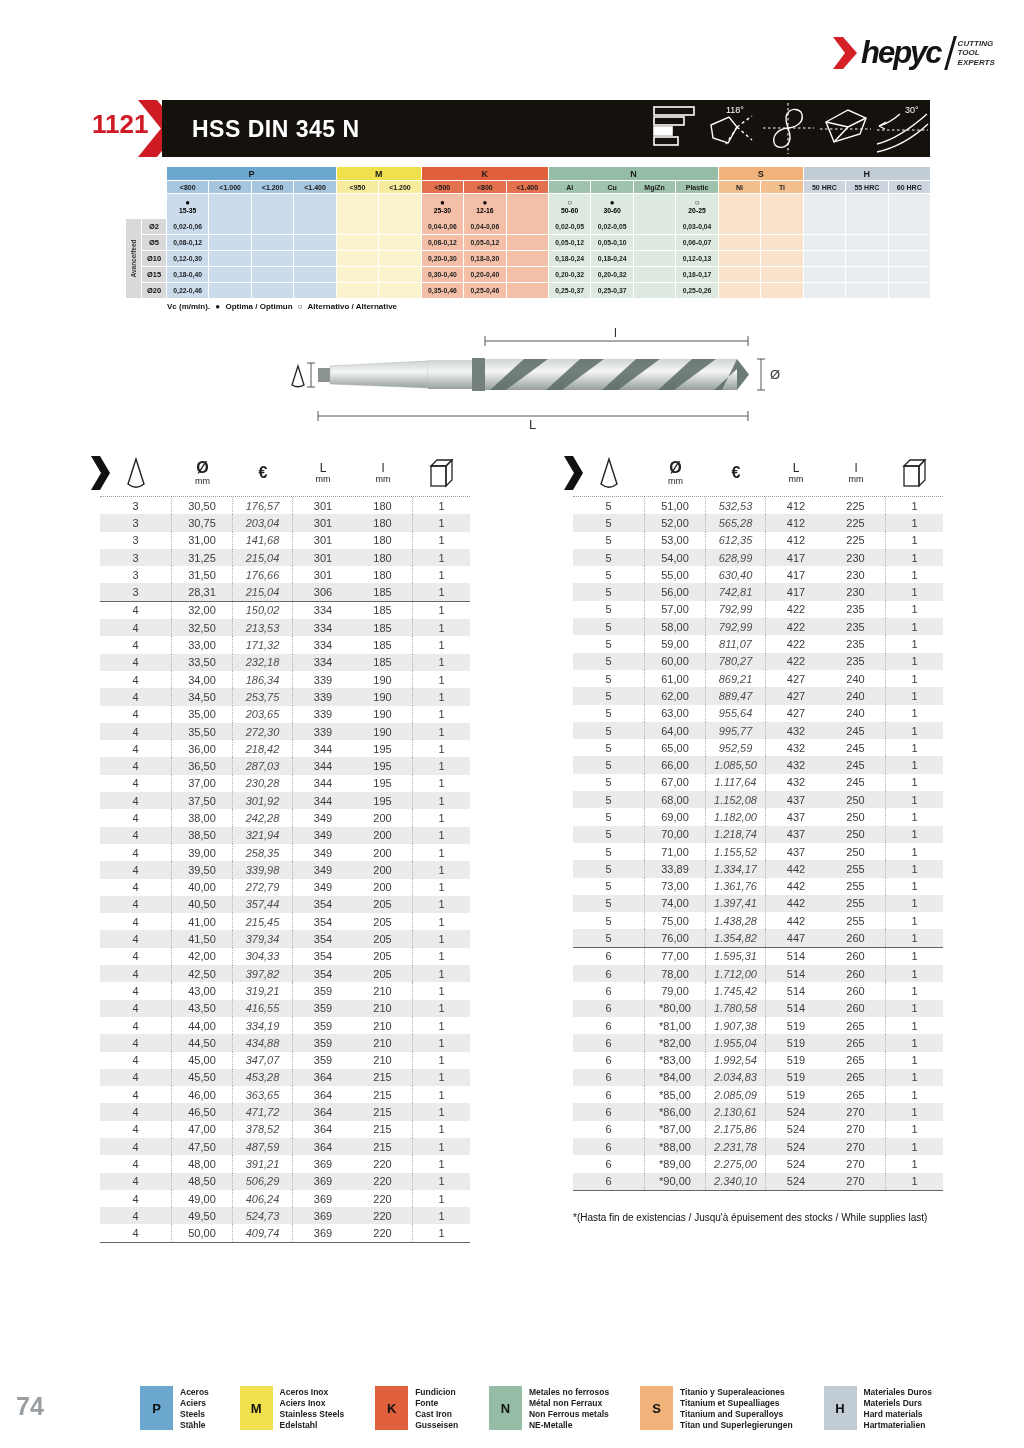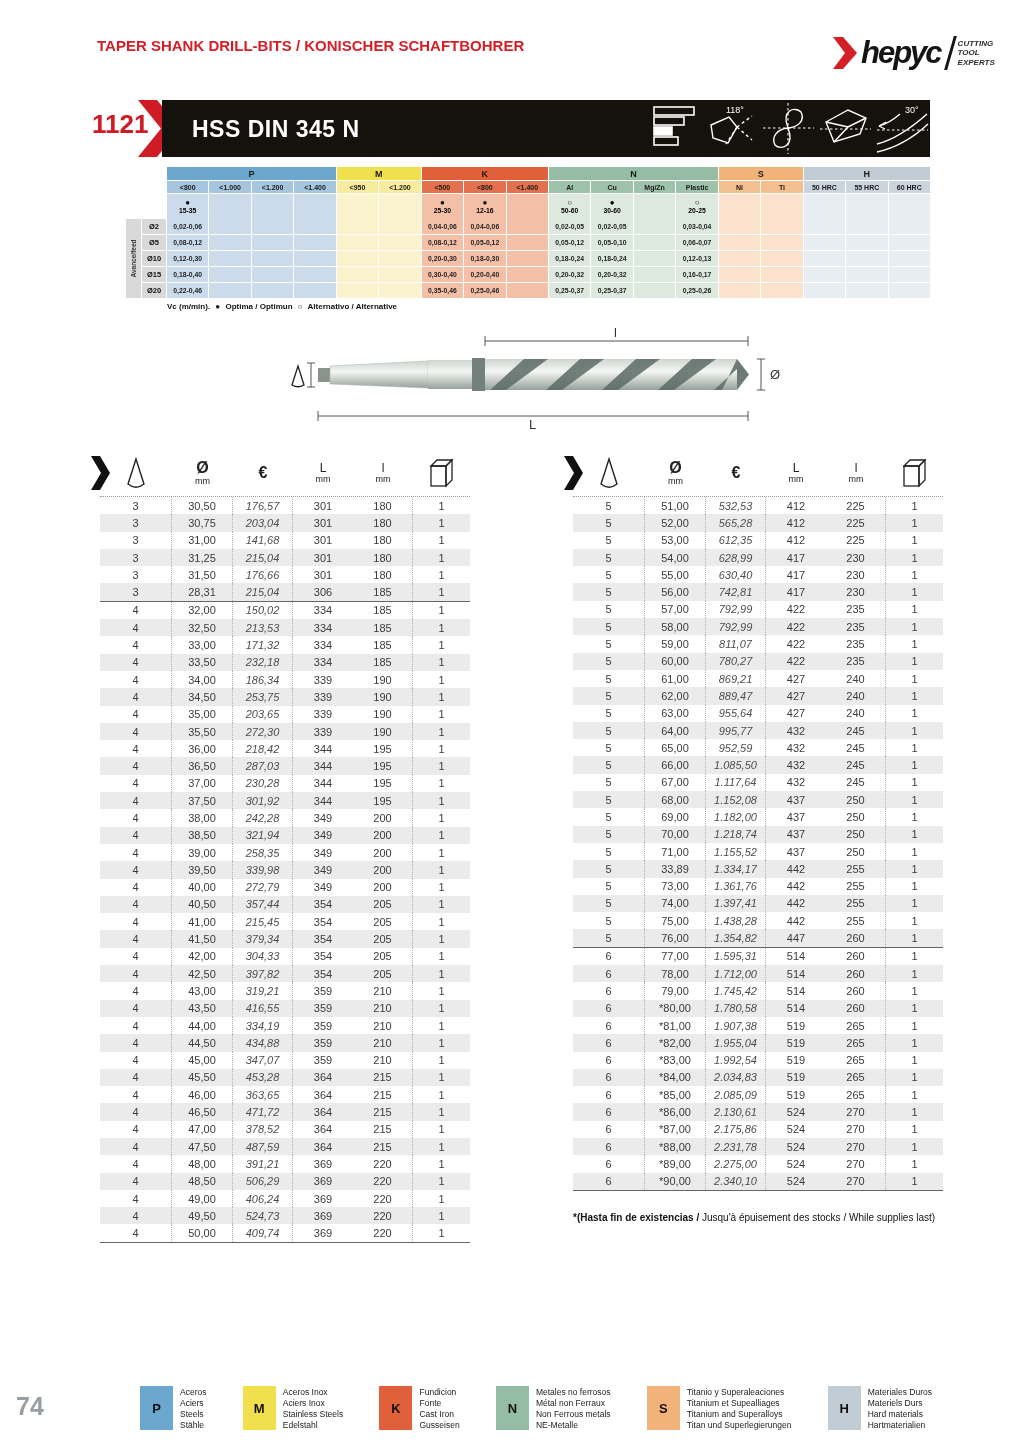--- a/index.html
+++ b/index.html
@@ -52,37 +52,36 @@
   .ch-mid{font-size:12px;line-height:12px;}
   .ch-unit{font-size:9px;line-height:10px;}
   .head-chev{position:absolute;left:-9px;top:6px;}
   .cat-body .cat-row{display:grid;grid-template-columns:72px 61px 60px 60px 60px 57px;height:17.3px;align-items:center;text-align:center;font-size:11px;color:#3b3b3b;}
   .cat-row.alt{background:#ebebeb;}
   .cat-row > div{height:100%;display:flex;align-items:center;justify-content:center;}
   .cat-row .c1,.cat-row .c2,.cat-row .c3,.cat-row .c5{border-right:1px dotted #b3b3b3;}
   .cat-row .c3{font-style:italic;color:#4d4d4d;}
   .cat-row.grp-end{border-bottom:1px solid #666;}
   .note{left:573px;top:1212px;font-size:10px;color:#111;}
-  .note b{font-weight:bold;}
+  .note b{font-weight:normal;}
 
   
   #legend{left:140px;top:1386px;width:792px;display:flex;justify-content:space-between;}
   .lg-item{display:flex;gap:7px;}
   .lg-box{width:33px;height:44px;display:flex;align-items:center;justify-content:center;font-size:13px;font-weight:bold;color:#111;}
   .lg-txt{padding-top:1px;}
-  .lg-line{font-size:8.5px;line-height:11px;color:#222;font-weight:normal;}
+  .lg-line{font-size:8.5px;line-height:11px;color:#222;font-weight:bold;}
   .page-num{left:16px;top:1392px;font-size:25px;font-weight:bold;color:#999ea3;}
 </style>
 </head>
 <body>
 
 <div>
 
   <div class="abs hdr-title">
-    <div>TAPER SHANK DRILL-BITS / KONISCHER SCHAFTBOHRER</div>
   </div>
 
   <div class="abs logo">
     <svg width="30" height="36" viewBox="0 0 30 36">
       <polygon points="2,2 12,2 26,18 12,34 2,34 14,18" fill="#d51f26"></polygon>
     </svg>
     <span class="logo-text">hepyc</span>
     <span class="logo-slash"></span>
     <span class="logo-tag">
       <div>CUTTING</div>

